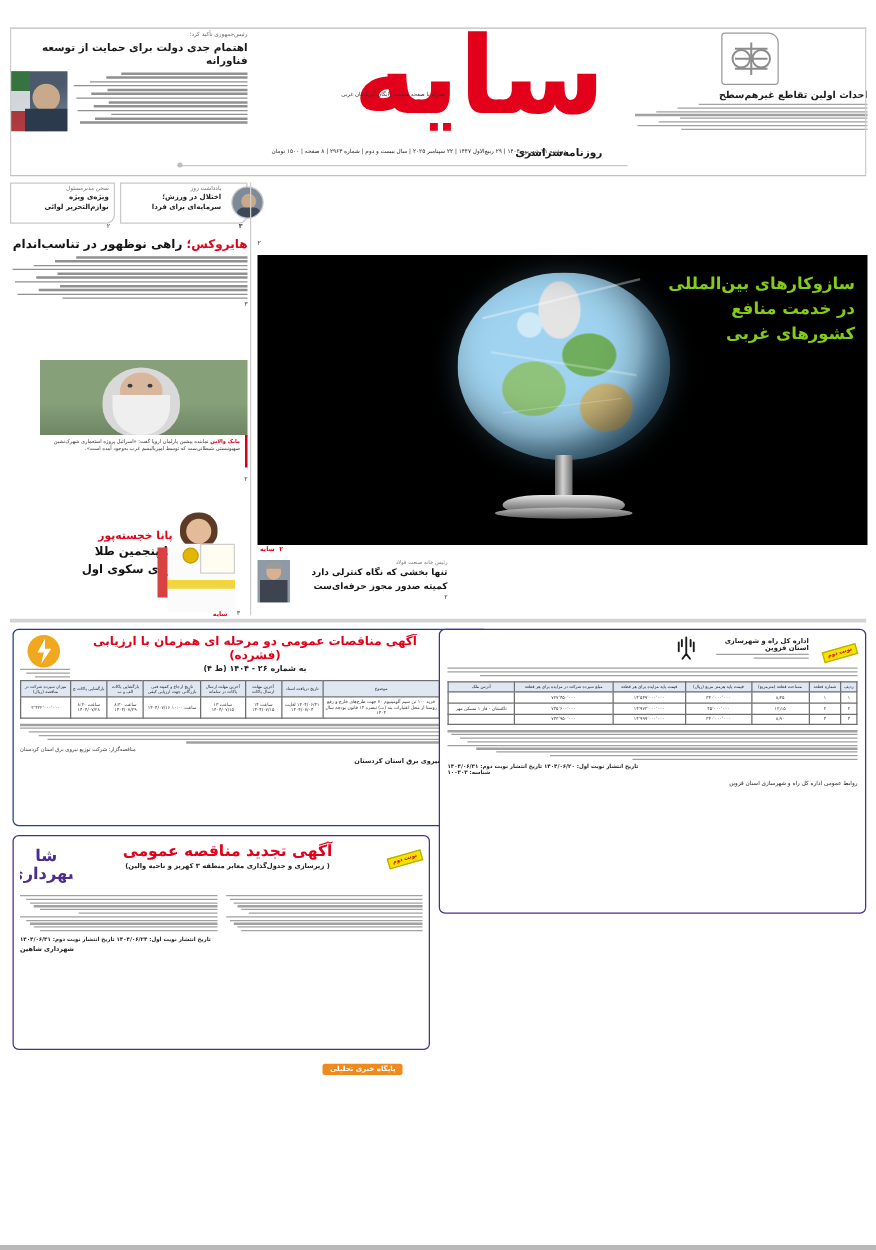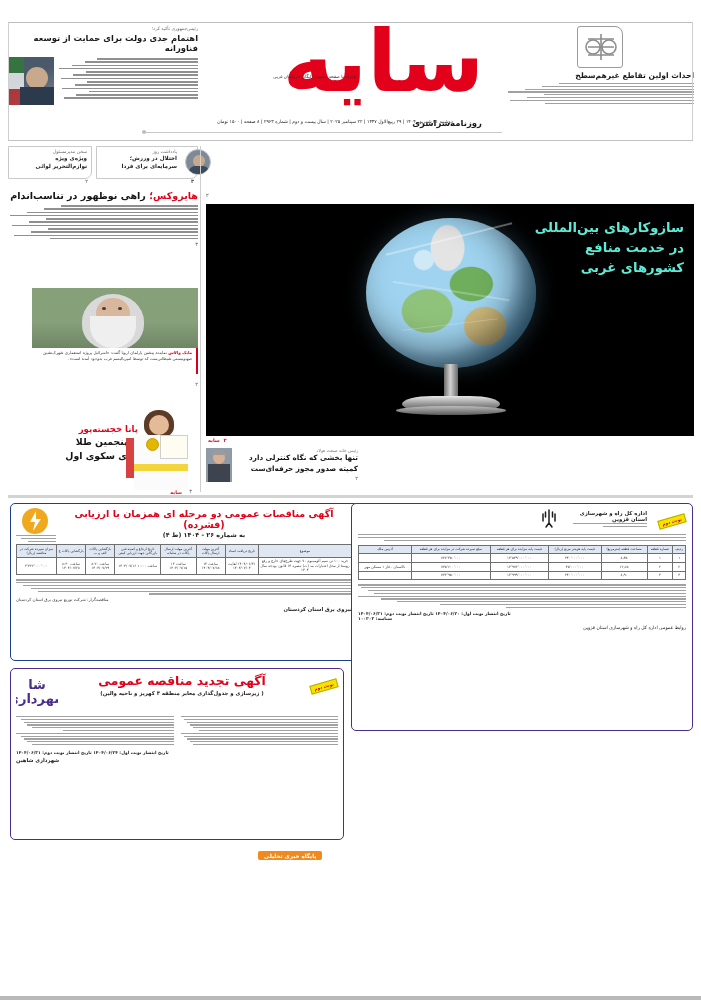--- a/index.html
+++ b/index.html
@@ -43,21 +43,21 @@
   
   .bighead {
     font-size:27px; font-weight:bold; color:#111; letter-spacing:-1.2px;
     white-space:nowrap; line-height:1;
   }
   .bighead .red { color:#e2001a; }
 
   
   .photoblock { background:#000; overflow:hidden; }
   .overlay-l {
-    color:#5eead4; font-weight:bold; font-size:13.2px; line-height:1.5;
+    color:#84cc16; font-weight:bold; font-size:13.2px; line-height:1.5;
     letter-spacing:-.5px; text-align:right; white-space:nowrap;
   }
 
   
   .qrow-name { font-size:4.3px; color:#777; }
   .qrow-t { font-size:7.2px; font-weight:bold; color:#151515; line-height:1.5; letter-spacing:-.3px; }
   .portrait { background:#8e9aa6; overflow:hidden; position:relative; }
 
   
   .adbox { border:1.3px solid #1d3f8f; border-radius:5px; background:#fff; }

